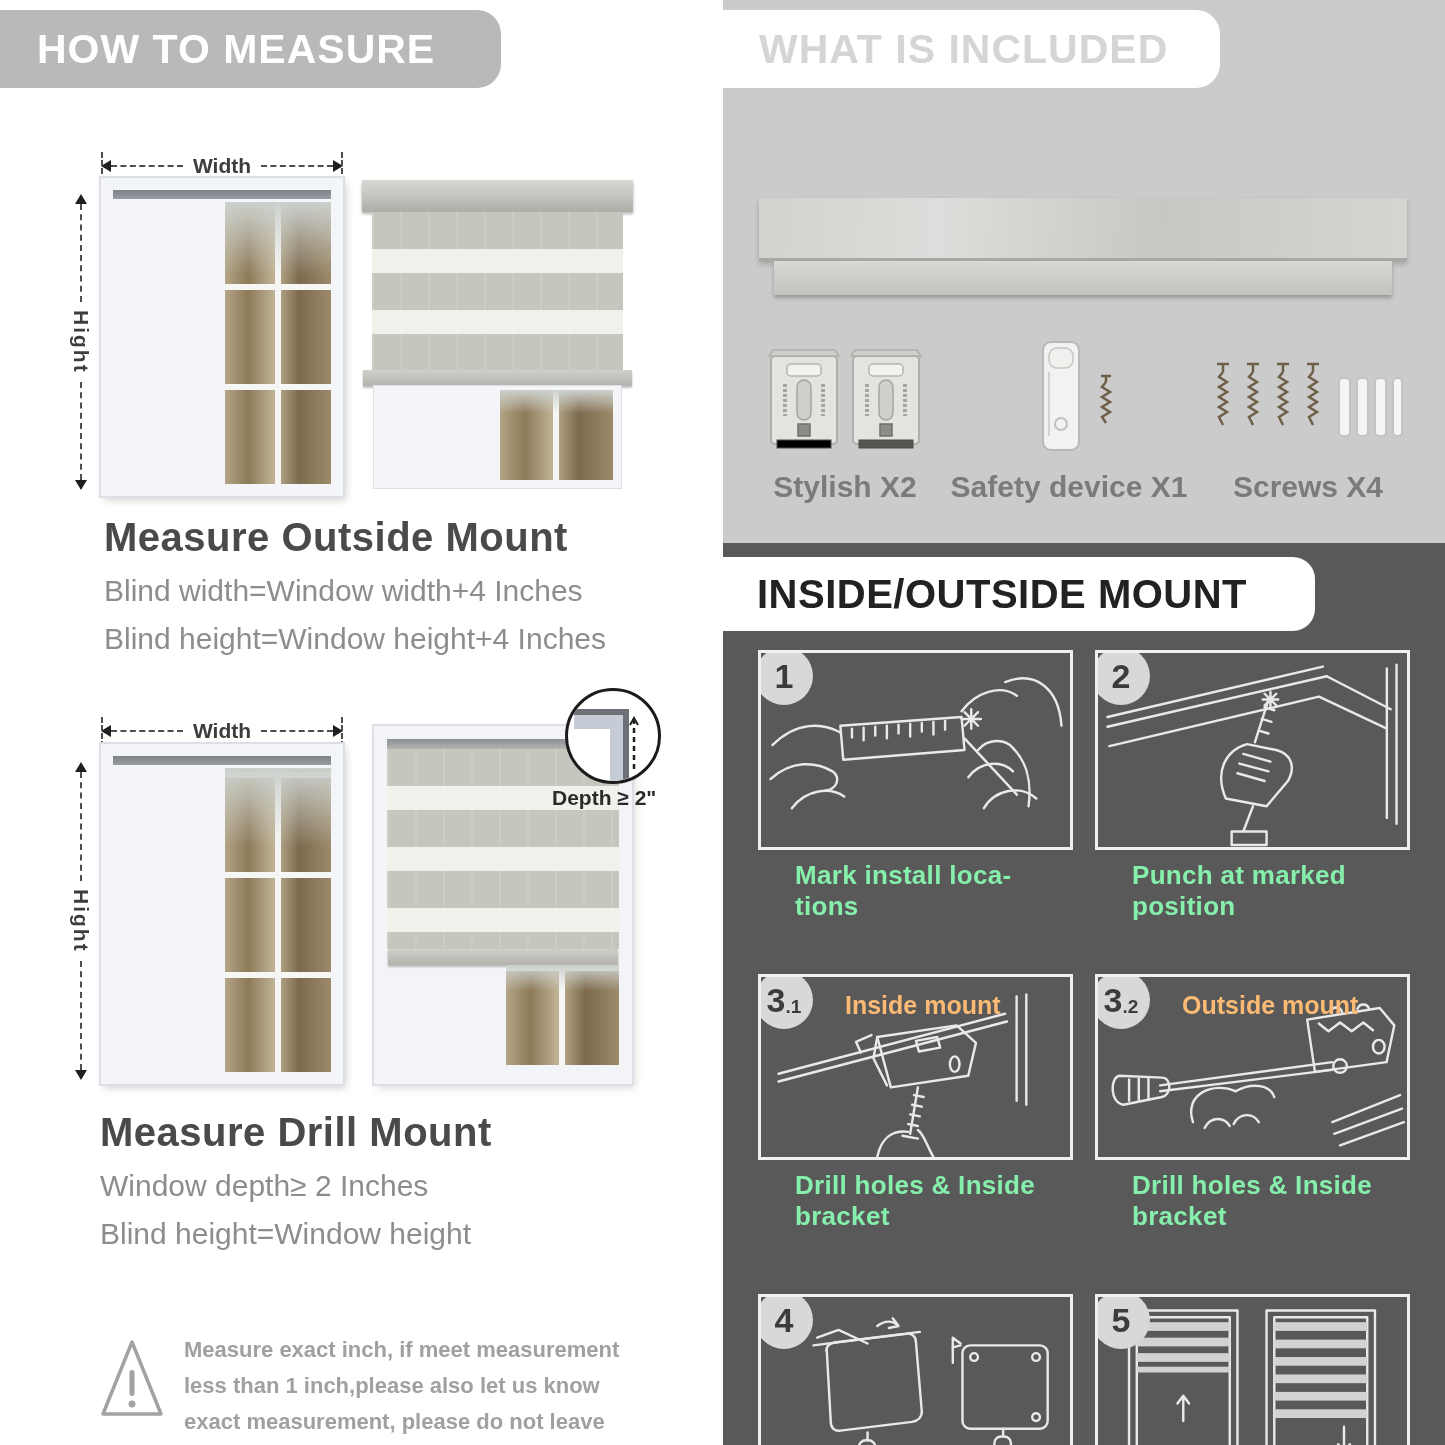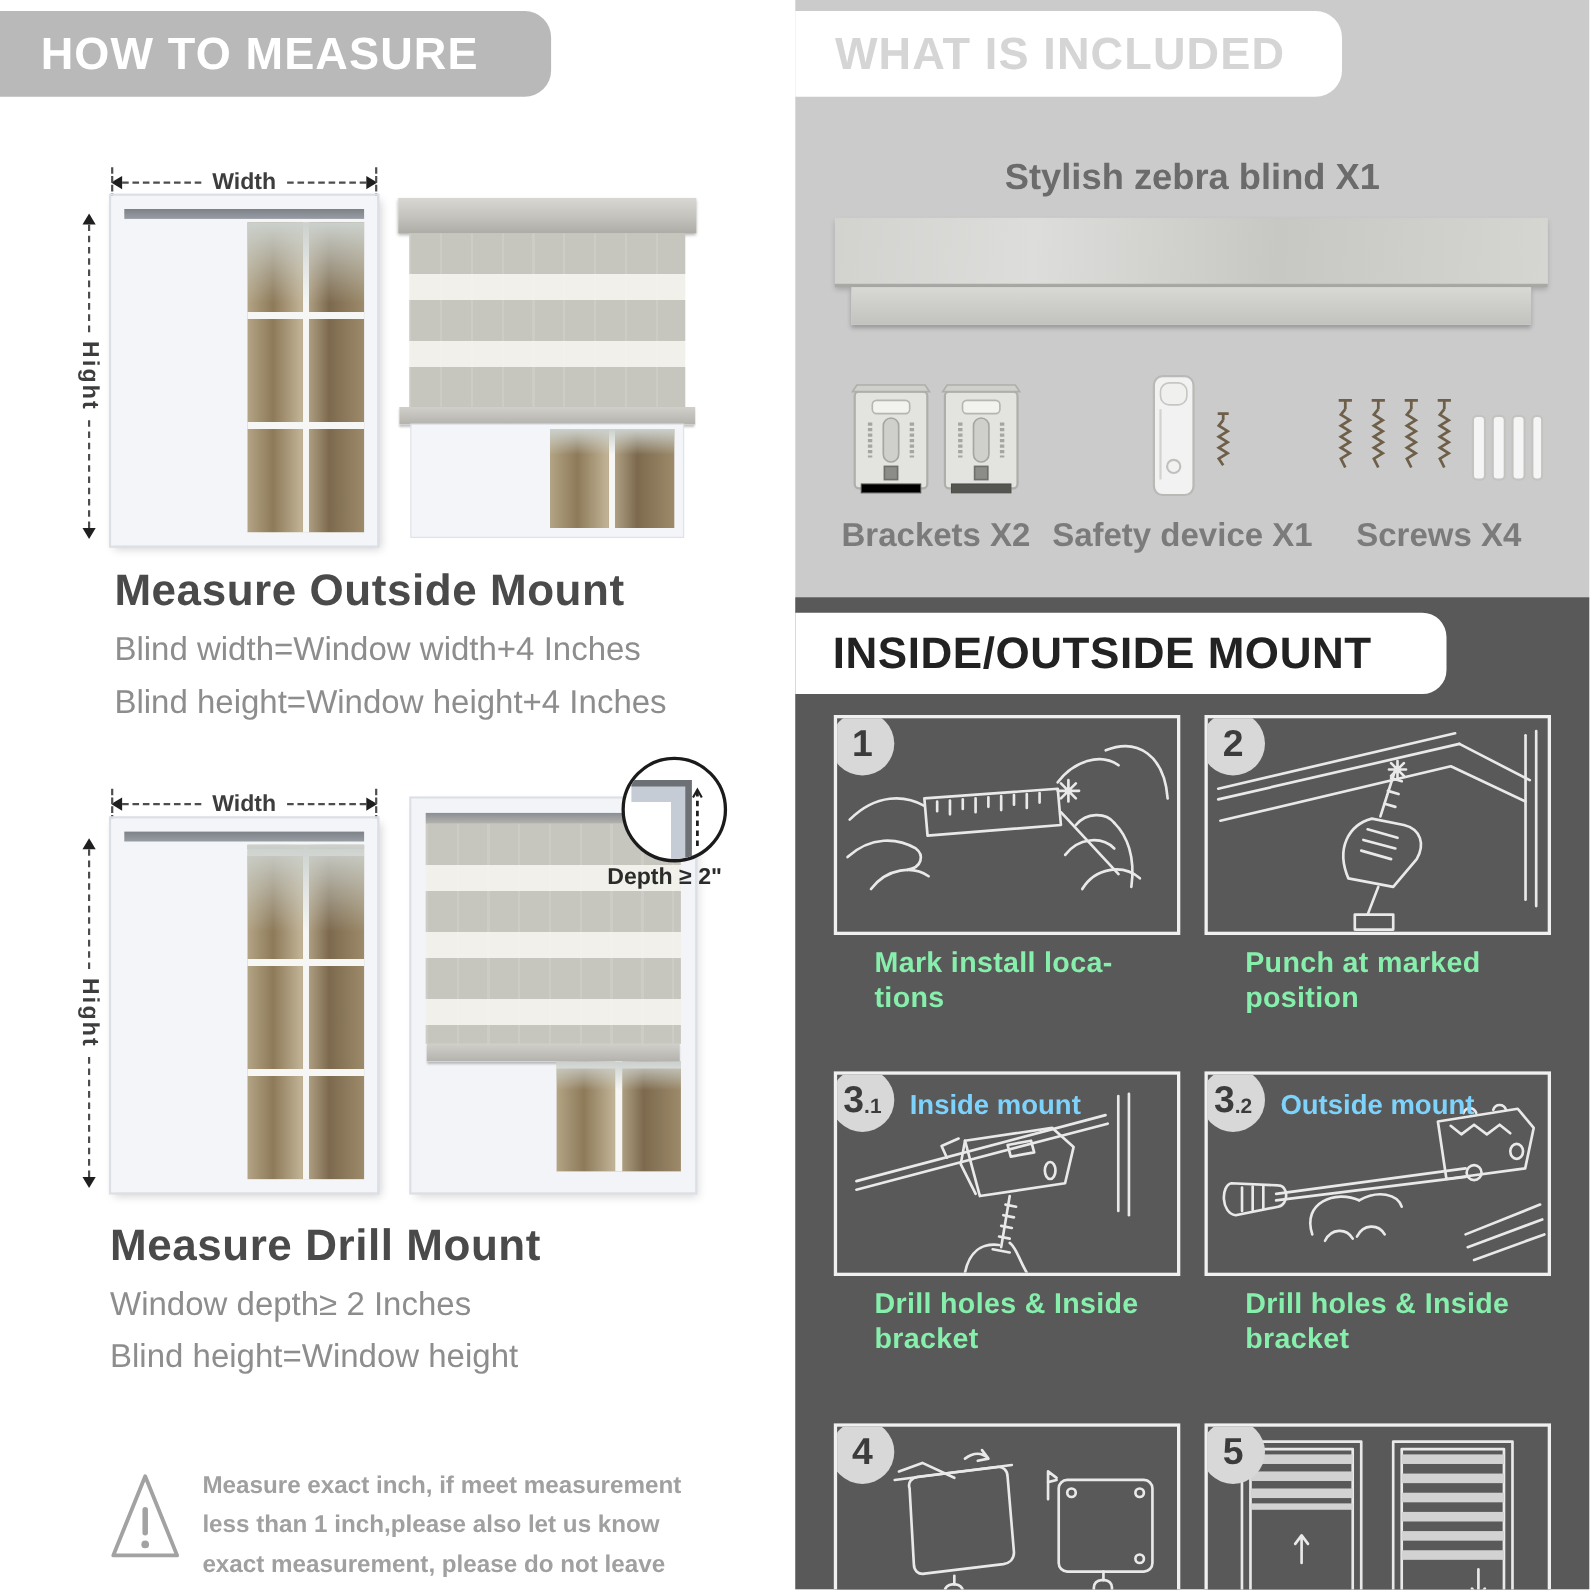--- a/index.html
+++ b/index.html
@@ -108,21 +108,21 @@
   .step-cell{width:315px;box-sizing:border-box;}
   .panel{position:relative;border:3px solid #f0f0f0;background:#595959;overflow:hidden;box-sizing:border-box;}
   .r1 .panel{height:200px;} .r2 .panel{height:186px;} .r3 .panel{height:189px;}
   .r2{margin-top:52px;} .r3{margin-top:62px;}
   .badge{
     position:absolute;left:-6px;top:-6px;width:58px;height:58px;border-radius:50%;
     background:#d8d8d8;color:#3c3c3c;display:flex;align-items:center;justify-content:center;
     font-weight:bold;font-size:34px;z-index:3;
   }
   .badge .sub{font-size:19px;transform:translateY(7px);}
-  .panel-label{position:absolute;left:66px;top:14px;color:#7dd3fc;font-weight:bold;font-size:25px;z-index:3;}
+  .panel-label{position:absolute;left:84px;top:14px;color:#fdba74;font-weight:bold;font-size:25px;z-index:3;}
   .caption{margin-top:10px;color:#86efac;font-weight:bold;font-size:26px;letter-spacing:.3px;margin-left:37px;}
   .panel svg{position:absolute;inset:0;width:100%;height:100%;}
   .lineart{stroke:#e9e9e9;stroke-width:2.5;fill:none;stroke-linecap:round;stroke-linejoin:round;}
 </style>
 </head>
 <body>
 
 <div class="left-col">
 
   <div class="howto-band">
@@ -229,21 +229,20 @@
     <div class="wtext">Measure exact inch, if meet measurement less than 1 inch,please also let us know exact measurement, please do not leave it</div>
   </div>
 </div>
 
 <div class="right-col">
 
   <div class="included-band">
     <span>WHAT IS INCLUDED</span>
   </div>
 
-  <div class="included-title">Stylish zebra blind X1</div>
 
   <div class="blind-bar">
     <div class="bar-main"></div>
     <div class="bar-sub"></div>
   </div>
 
   <div class="included-items">
     <div class="item">
       <div class="item-art">
         <svg width="160" height="112" viewBox="0 0 160 112">
@@ -260,21 +259,21 @@
             <rect x="6" y="12" width="66" height="88" rx="4" fill="#e3e3e0" stroke="#aeaeaa" stroke-width="2"></rect>
             <path d="M4,12 h70 l-4,-6 h-62 Z" fill="#cfcfcb" stroke="#aeaeaa" stroke-width="1.5"></path>
             <rect x="22" y="20" width="34" height="12" rx="4" fill="#f2f2ef" stroke="#b5b5b1" stroke-width="1.5"></rect>
             <rect x="32" y="36" width="14" height="40" rx="7" fill="#cfcfcb" stroke="#a5a5a1" stroke-width="1.5"></rect>
             <path d="M20,40 v32 M58,40 v32" stroke="#a5a5a1" stroke-width="4" stroke-dasharray="3 2"></path>
             <rect x="33" y="80" width="12" height="12" fill="#8c8c88" stroke="#6f6f6b" stroke-width="1.5"></rect>
             <rect x="12" y="96" width="54" height="8" fill="#555552" stroke="#4c4c49"></rect>
           </g>
         </svg>
       </div>
-      <div class="item-label">Brackets X2</div>
+      <div class="item-label">Stylish X2</div>
     </div>
 
     <div class="item">
       <div class="item-art">
         <svg width="120" height="118" viewBox="0 0 120 118">
           <rect x="34" y="4" width="36" height="108" rx="8" fill="rgba(255,255,255,.75)" stroke="#b9b9b5" stroke-width="2"></rect>
           <rect x="40" y="10" width="24" height="20" rx="8" fill="rgba(240,240,238,.9)" stroke="#c6c6c2" stroke-width="1.5"></rect>
           <path d="M40,34 v64" stroke="#d2d2ce" stroke-width="2"></path>
           <circle cx="52" cy="86" r="6" fill="none" stroke="#c0c0bc" stroke-width="2"></circle>
           <g stroke="#6e5f49" stroke-width="2.5" fill="none">

